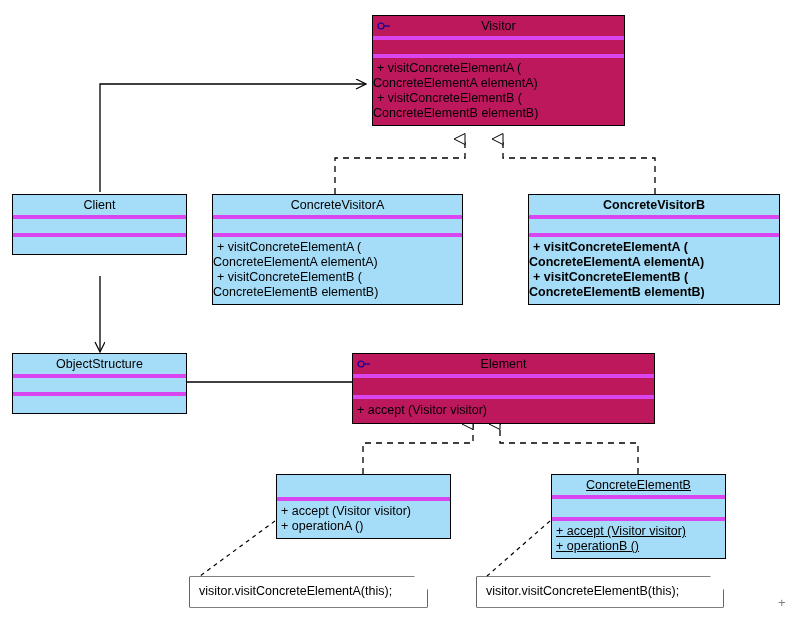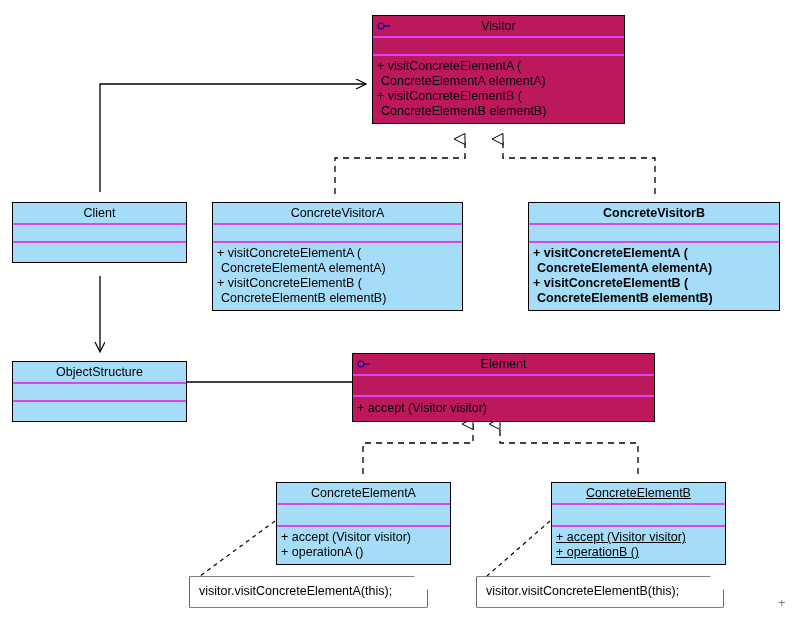--- a/index.html
+++ b/index.html
@@ -23,45 +23,45 @@
   .uml-box {
     position: absolute;
     box-sizing: border-box;
     border: 1px solid #000000;
     font-family: "Liberation Sans", sans-serif;
     font-size: 12px;
     color: #000000;
     z-index: 5;
   }
   .uml-box.iface { background: #be185d; }
-  .uml-box.concrete { background: #a5dcf7; margin-top: 8px; }
+  .uml-box.concrete { background: #a5dcf7; }
   .compartment {
     box-sizing: border-box;
     position: relative;
   }
-  .compartment + .compartment { border-top: 2px solid #d946ef; }
+  .compartment + .compartment { border-top: 4px solid #d946ef; }
   .cls-name {
     text-align: center;
     line-height: 20px;
     height: 20px;
     font-size: 12.5px;
     white-space: nowrap;
     overflow: hidden;
   }
   .cls-empty { height: 18px; }
   .cls-ops {
     padding: 3px 0 4px 0;
   }
   .op-line {
     line-height: 15px;
     white-space: pre;
     padding-left: 4px;
     font-size: 12.5px;
   }
-  .op-cont { padding-left: 8px; }
+  .op-cont { padding-left: 0; }
   .iface-icon {
     position: absolute;
     left: 4px;
     top: 5px;
     width: 14px;
     height: 10px;
   }
   .note {
     position: absolute;
     box-sizing: border-box;
@@ -211,23 +211,20 @@
     </svg>
     <span>Element</span>
   </div>
   <div class="compartment cls-empty" style="height:21px;"></div>
   <div class="compartment cls-ops" style="padding:4px 0 5px 0;">
     <div class="op-line">+ accept (Visitor visitor)</div>
   </div>
 </div>
 
 <div class="uml-box concrete" style="left:276px; top:474px; width:175px;">
-  <div class="compartment cls-name">
-    <span>ConcreteElementA</span>
-  </div>
   <div class="compartment cls-empty" style="height:22px;"></div>
   <div class="compartment cls-ops" style="padding:3px 0 4px 0;">
     <div class="op-line">+ accept (Visitor visitor)</div>
     <div class="op-line">+ operationA ()</div>
   </div>
 </div>
 
 <div class="uml-box concrete" style="left:551px; top:474px; width:175px;text-decoration:underline;">
   <div class="compartment cls-name">
     <span>ConcreteElementB</span>

